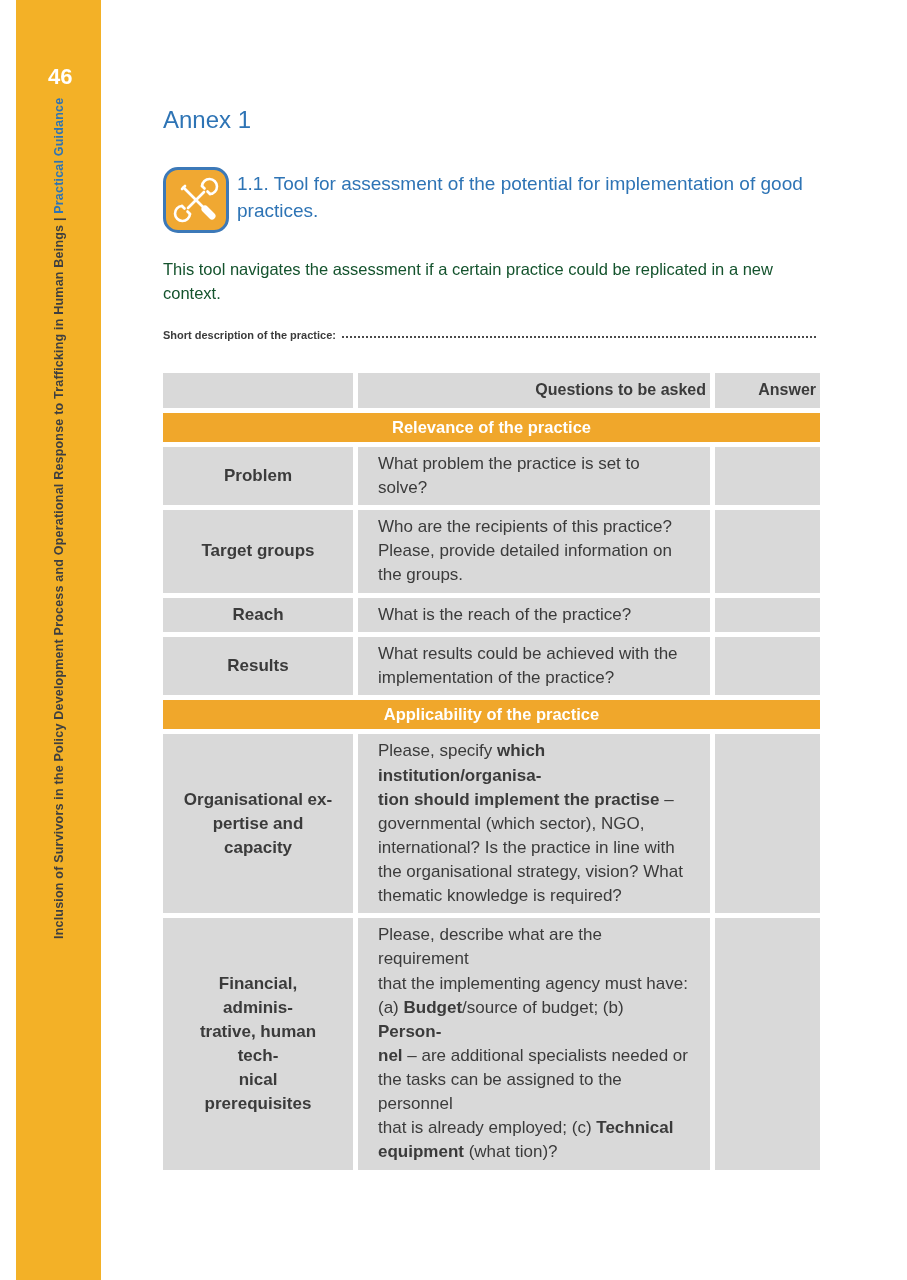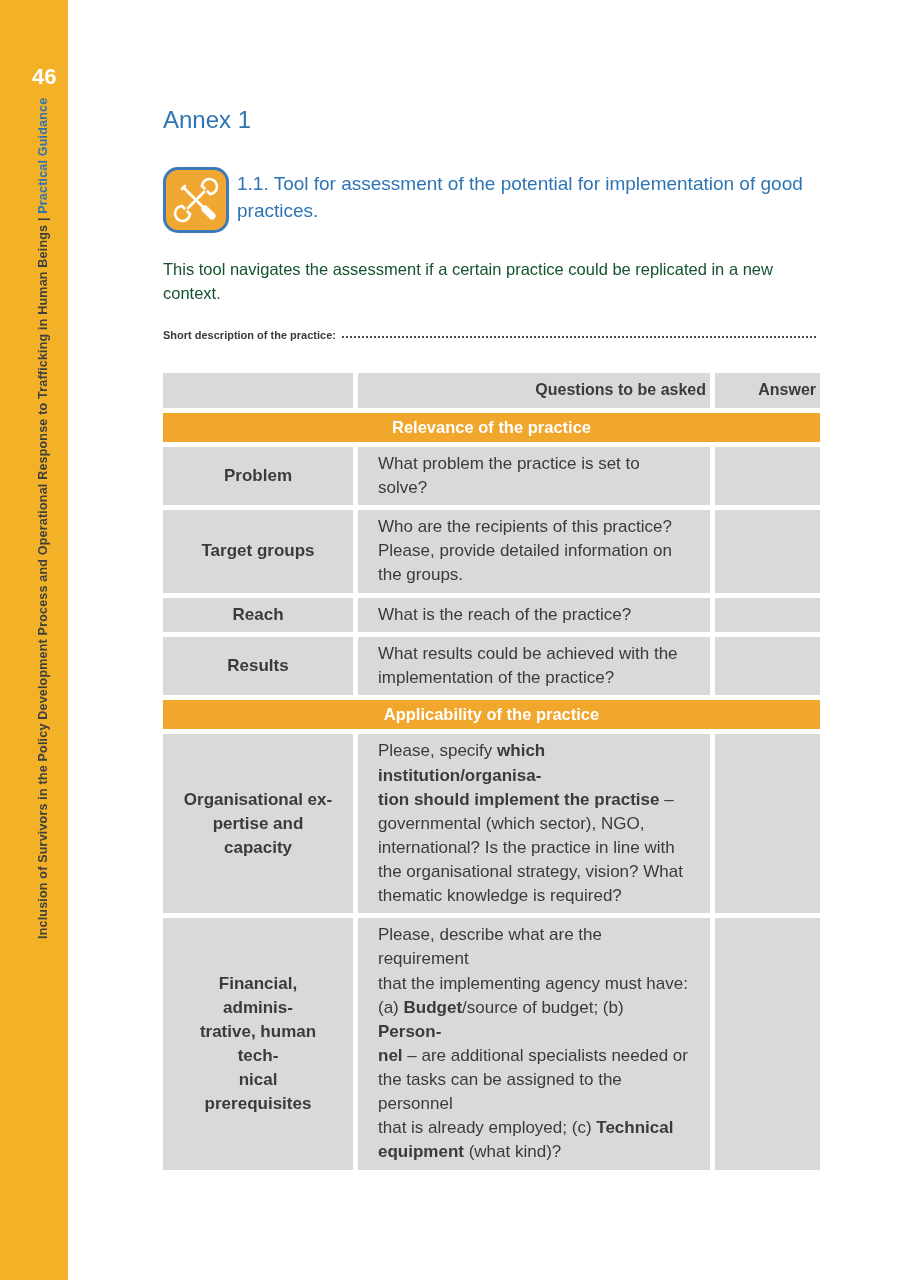--- a/index.html
+++ b/index.html
@@ -1,21 +1,21 @@
 <!DOCTYPE html>
 <html><head>
 <meta charset="utf-8">
 <style>
   * { margin:0; padding:0; box-sizing:border-box; }
   html,body { background:#ffffff; }
   body { font-family:"Liberation Sans", sans-serif; }
   .page { position:relative; width:907px; height:1280px; background:#ffffff; overflow:hidden; }
 
   
-  .sidebar { position:absolute; left:0; top:0; width:68px; height:1280px; background:#F3B127; }
+  .sidebar { position:absolute; left:16px; top:0; width:85px; height:1280px; background:#F3B127; }
   .page-number { position:absolute; left:32px; top:64px; color:#ffffff; font-size:22px; font-weight:700; }
   .sidebar-title {
     position:absolute; left:36px; top:104px; width:20px; height:835px;
     writing-mode:vertical-rl; transform:rotate(180deg);
     font-size:12.5px; font-weight:700; letter-spacing:0.2px;
     color:#3F3F3F; white-space:nowrap;
   }
   .sidebar-title .t-accent { color:#2E74B5; }
 
   
@@ -160,21 +160,21 @@
         <tr>
           <td class="label-cell">Financial, adminis-
 trative, human tech-
 nical prerequisites</td>
           <td class="q-cell"><span>Please, describe what are the requirement
 that the implementing agency must have:
 (a) </span><span class="bold">Budget</span><span>/source of budget; (b) </span><span class="bold">Person-
 nel</span><span> – are additional specialists needed or
 the tasks can be assigned to the personnel
 that is already employed; (c) </span><span class="bold">Technical
-equipment</span><span> (what kind)?</span></td>
+equipment</span><span> (what tion)?</span></td>
           <td class="a-cell"></td>
         </tr>
 
       </tbody>
     </table>
 
   </main>
 </div>
 
 </body></html>

